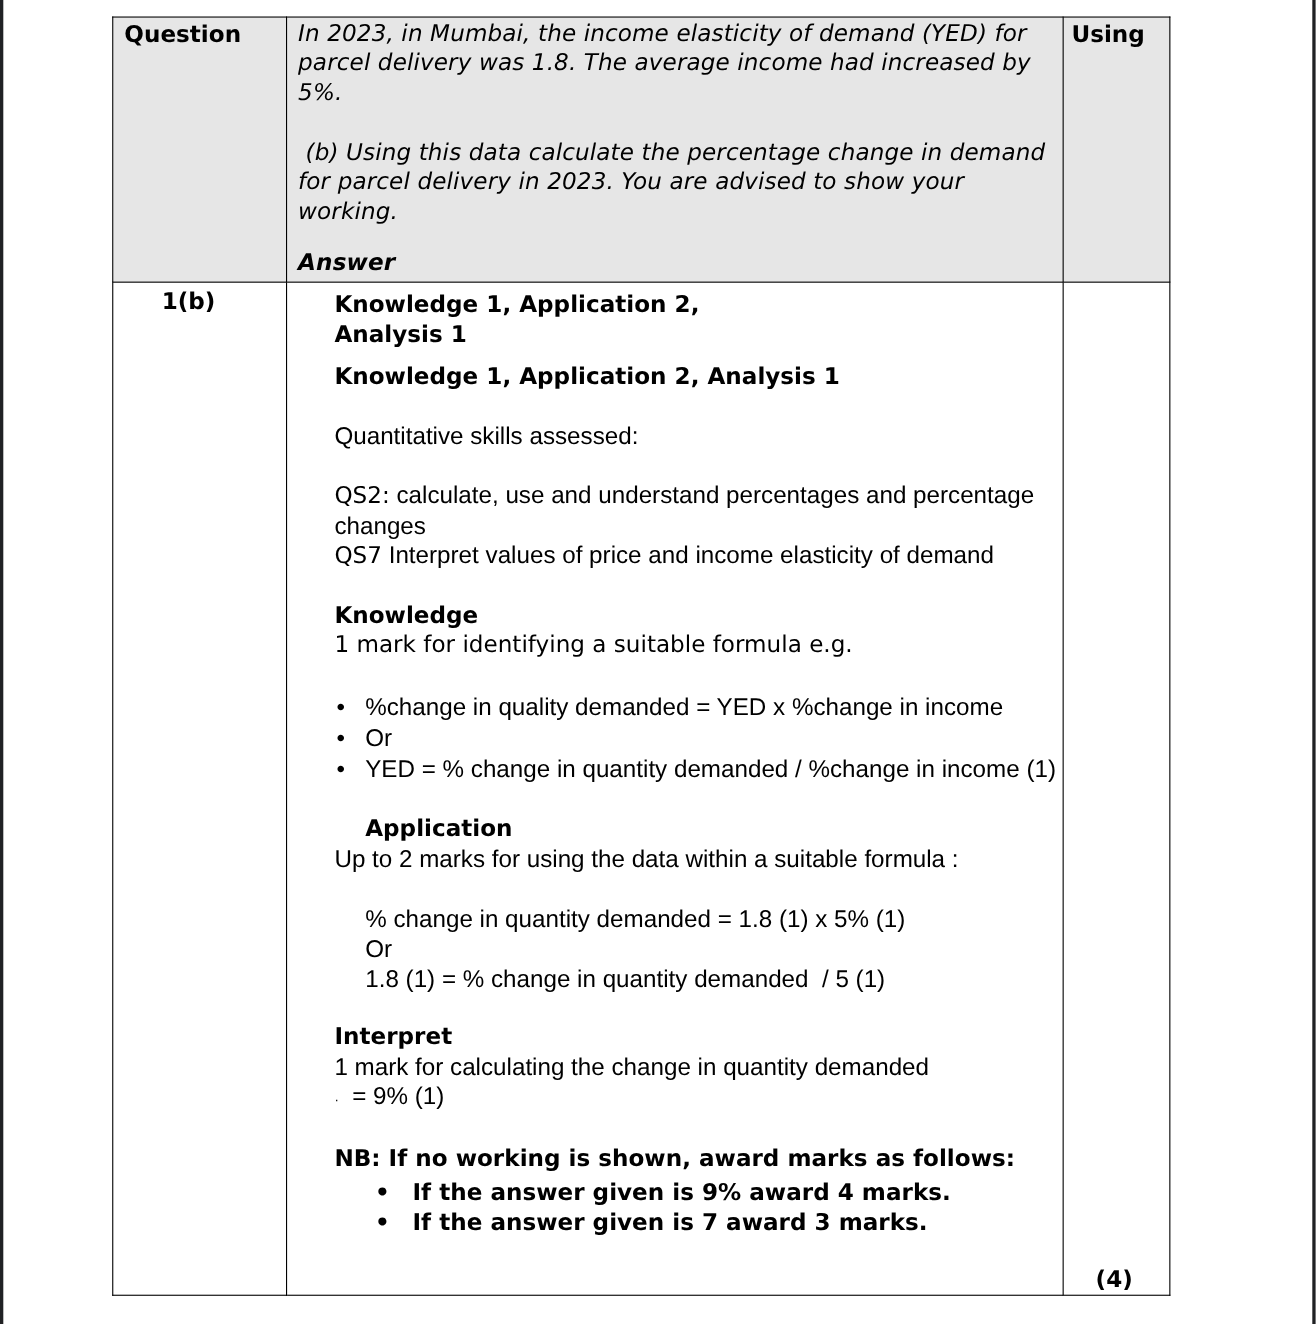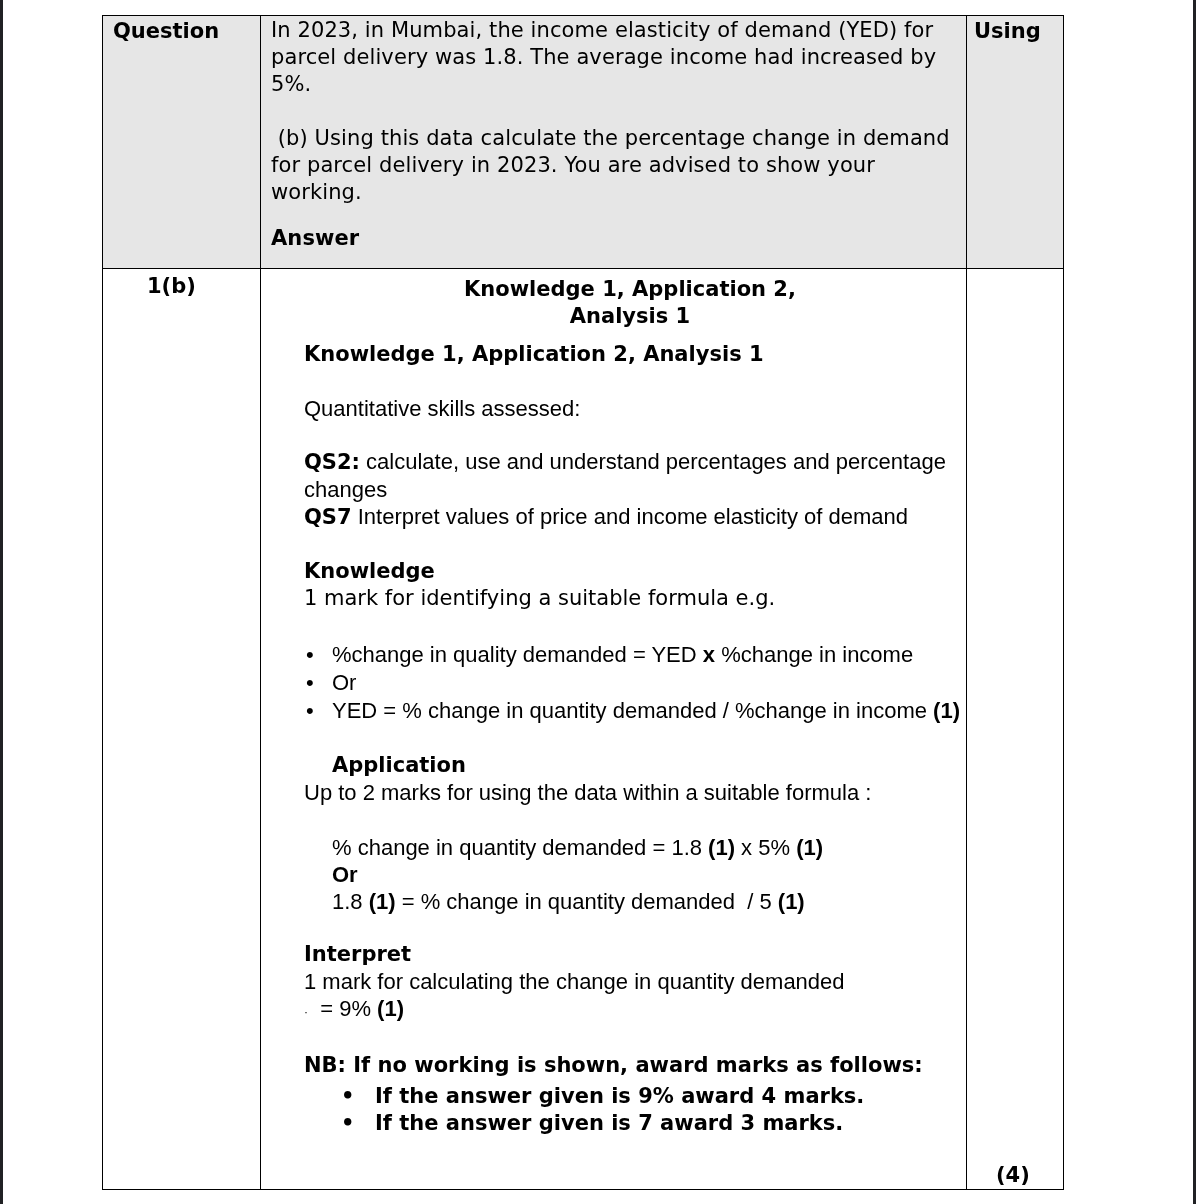--- a/index.html
+++ b/index.html
@@ -13,30 +13,30 @@
       position: absolute; left: 102px; top: 15px; width: 961px;
       border-collapse: collapse; table-layout: fixed;
     }
     .tbl td { border: 1.5px solid #000; vertical-align: top; padding: 0; }
     .hdr td { background: #e6e6e6; height: 236px; }
     .col1 { width: 158px; }
     .col2 { width: 706px; }
     .col3 { width: 97px; }
     .hdr-label { font-weight: bold; font-size: 21px; padding: 2px 0 0 10px; line-height: 26px; }
     .mark-label { font-weight: bold; font-size: 21px; padding: 2px 0 0 7px; line-height: 26px; }
-    .qtext { font-size: 21px; line-height: 27px; padding: 1px 0 16px 10px; letter-spacing: 0.1px; }
+    .qtext { font-size: 21px; line-height: 27px; padding: 1px 0 4px 10px; letter-spacing: 0.1px; font-style: italic; }
     .qtext p { margin: 0; }
     .q-part { margin-top: 27px !important; }
     .answer-label { font-weight: bold; font-size: 21px; margin-top: 19px !important; }
     .body-row td { height: 920px; padding-left: 32px; }
     .qnum { font-weight: bold; font-size: 21px; padding: 5px 0 0 12px; }
     .ans { padding: 5px 0 0 11px; font-family: "Liberation Sans", sans-serif; font-size: 22px; line-height: 27px; }
     .ans p { margin: 0; }
-    .centered-title { text-align: center; font-weight: bold; font-size: 22px; line-height: 27px; padding-right: 10px; font-family: "DejaVu Sans", sans-serif; font-size: 21px; }
-    .b { font-weight: bold; }
+    .centered-title { text-align: left; font-weight: bold; font-size: 22px; line-height: 27px; padding-right: 10px; font-family: "DejaVu Sans", sans-serif; font-size: 21px; }
+    .b { font-weight: normal; }
     .sec-title { font-weight: bold; font-family: "DejaVu Sans", sans-serif; font-size: 21px; }
     .v { font-family: "DejaVu Sans", sans-serif; font-size: 21px; }
     ul.bul { margin: 0; padding: 0 0 0 28px; list-style: none; }
     ul.bul li { position: relative; }
     ul.bul li::before { content: "\2022"; position: absolute; left: -26px; font-size: 22px; }
     .indent { padding-left: 28px; }
     ul.nb { margin: 4px 0 0 0; padding: 0 0 0 71px; list-style: none; font-weight: bold; font-family: "DejaVu Sans", sans-serif; font-size: 21px; }
     ul.nb li { position: relative; }
     ul.nb li::before { content: "\2022"; position: absolute; left: -34px; }
     .mark-total { position: absolute; font-weight: bold; font-size: 21px; font-family: "DejaVu Sans", sans-serif; }

